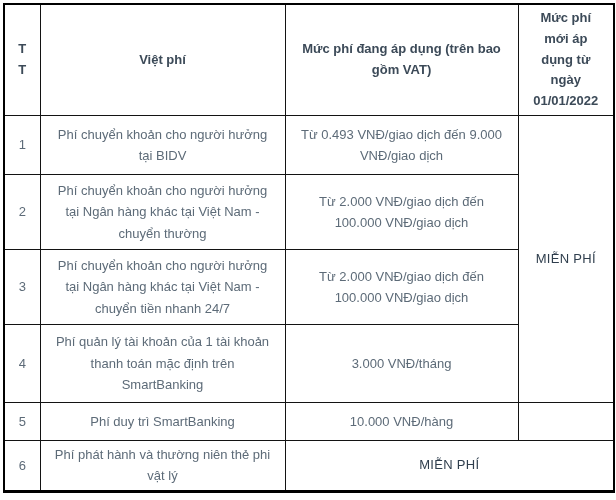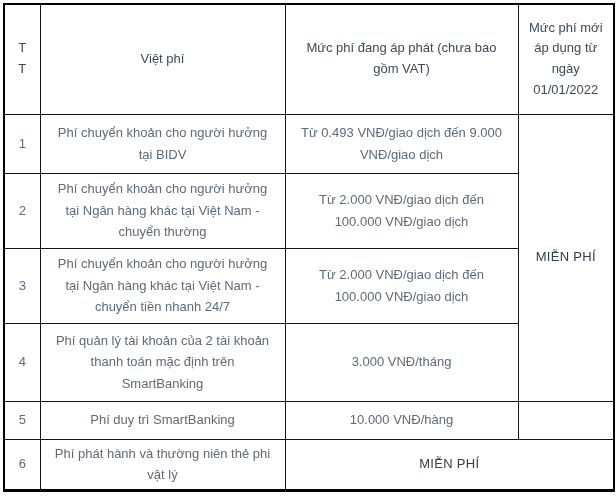--- a/index.html
+++ b/index.html
@@ -25,21 +25,21 @@
   .fee-table th, .fee-table td {
     border: 1.5px solid #131313;
     vertical-align: middle;
     text-align: center;
     padding: 3px 10px;
     overflow: hidden;
     word-wrap: break-word;
   }
   .fee-table th {
     font-size: 13px;
-    font-weight: normal;
+    font-weight: bold;
     color: #3c4a58;
     line-height: 1.6;
   }
   .fee-table td {
     font-size: 13px;
     font-weight: normal;
     color: #5d6b78;
     line-height: 1.65;
   }
   .fee-table td.num {
@@ -70,21 +70,21 @@
   <colgroup>
     <col class="c-tt">
     <col class="c-type">
     <col class="c-current">
     <col class="c-new">
   </colgroup>
   <tbody>
     <tr class="header-row">
       <th>TT</th>
       <th>Việt phí</th>
-      <th>Mức phí đang áp phát (chưa bao gồm VAT)</th>
+      <th>Mức phí đang áp dụng (trên bao gồm VAT)</th>
       <th>Mức phí mới áp dụng từ ngày 01/01/2022</th>
     </tr>
 
     <tr class="row-1">
       <td class="num">1</td>
       <td>Phí chuyển khoản cho người hưởng tại BIDV</td>
       <td>Từ 0.493 VNĐ/giao dịch đến 9.000 VNĐ/giao dịch</td>
       <td class="free" rowspan="4">MIỄN PHÍ</td>
     </tr>
 
@@ -95,21 +95,21 @@
     </tr>
 
     <tr class="row-3">
       <td class="num">3</td>
       <td>Phí chuyển khoản cho người hưởng tại Ngân hàng khác tại Việt Nam - chuyển tiền nhanh 24/7</td>
       <td>Từ 2.000 VNĐ/giao dịch đến 100.000 VNĐ/giao dịch</td>
     </tr>
 
     <tr class="row-4">
       <td class="num">4</td>
-      <td>Phí quản lý tài khoản của 2 tài khoản thanh toán mặc định trên SmartBanking</td>
+      <td>Phí quản lý tài khoản của 1 tài khoản thanh toán mặc định trên SmartBanking</td>
       <td>3.000 VNĐ/tháng</td>
     </tr>
 
     <tr class="row-5">
       <td class="num">5</td>
       <td>Phí duy trì SmartBanking</td>
       <td>10.000 VNĐ/hàng</td>
       <td></td>
     </tr>
 

